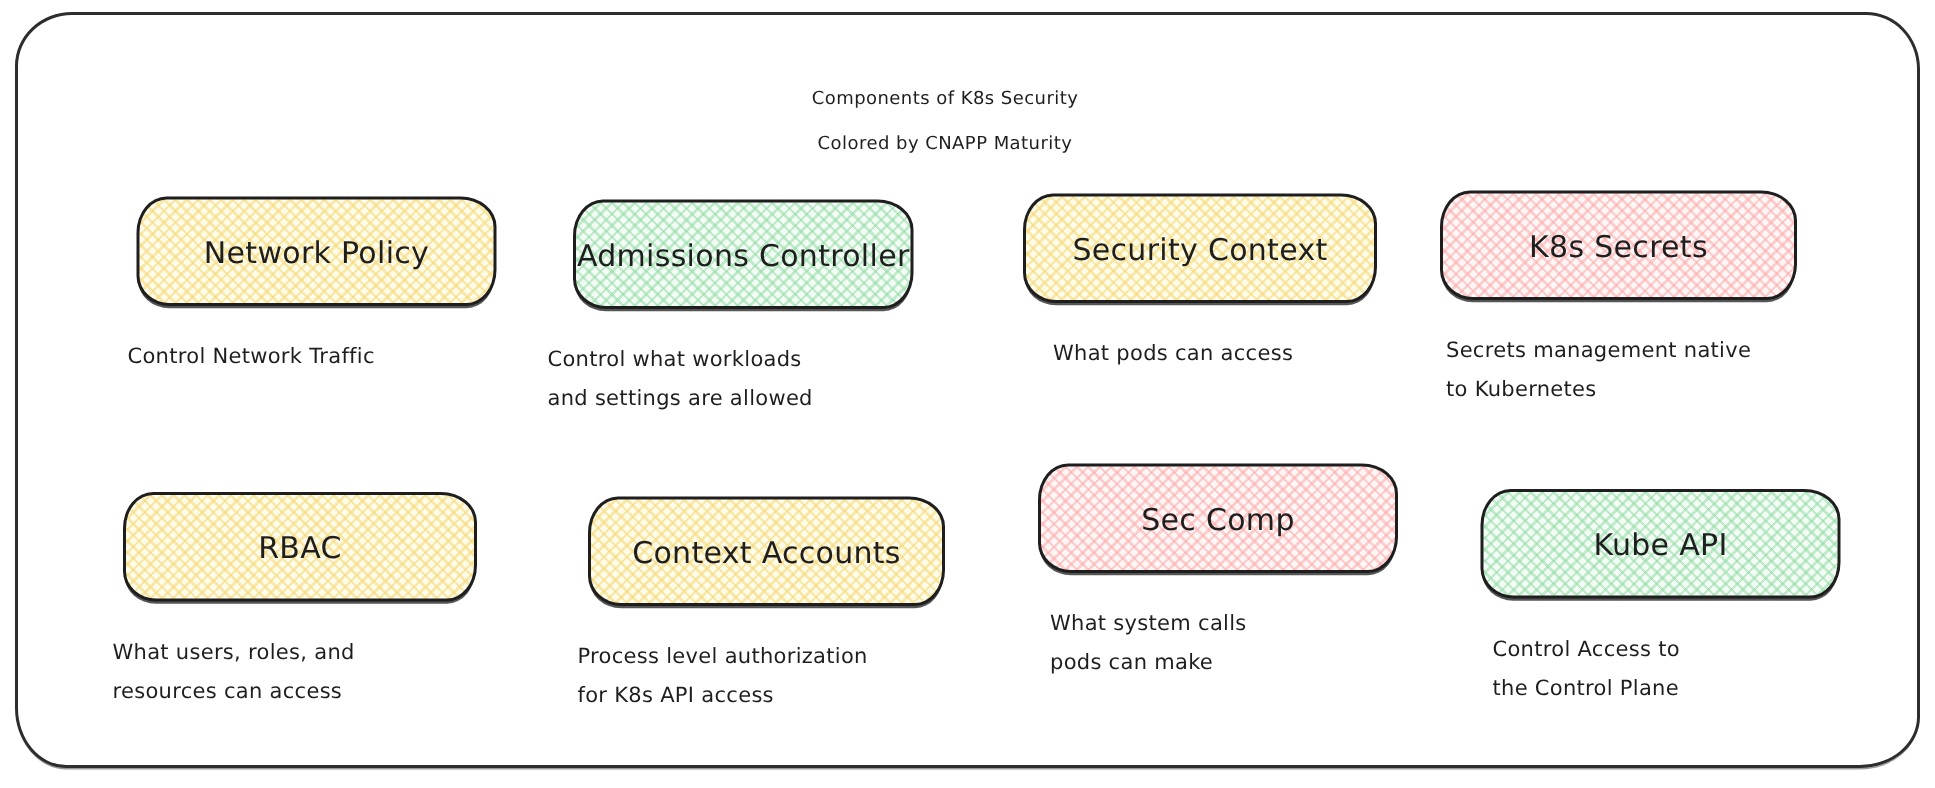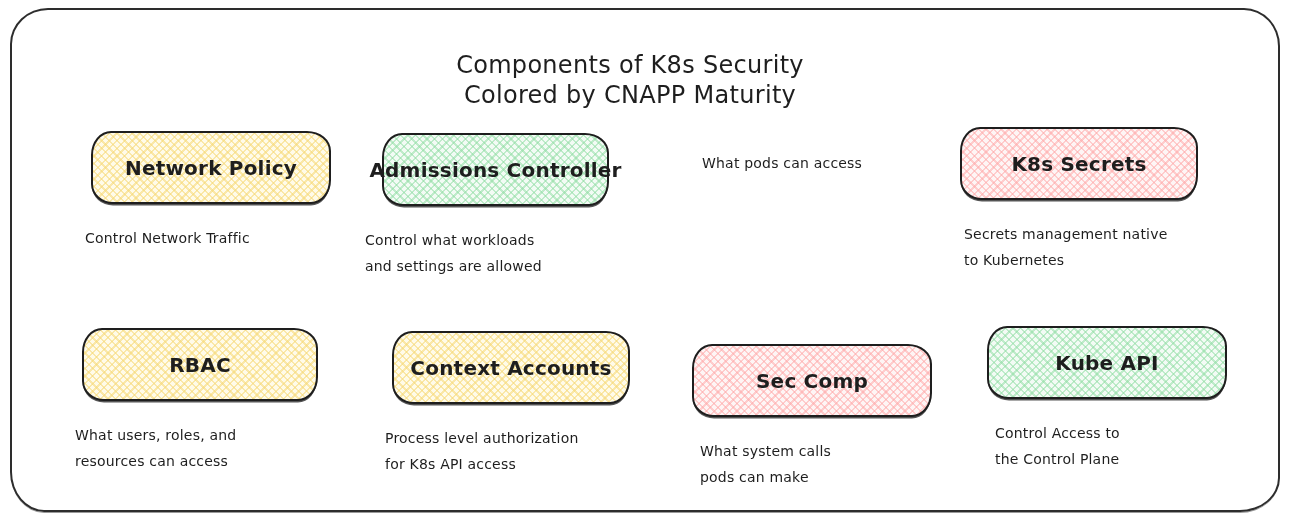--- a/index.html
+++ b/index.html
@@ -26,21 +26,21 @@
     border: 2.5px solid #2d2d2d;
     border-radius: 38px 36px 40px 34px / 36px 38px 34px 40px;
     box-shadow: 0 2px 0 -1px #9a9a9a;
   }
   .title {
     position: absolute;
     top: 50px;
     left: 0;
     width: 1260px;
     text-align: center;
-    font-size: 24px;
+    font-size: 12px;
     line-height: 30px;
     letter-spacing: 0.3px;
     font-weight: 500;
   }
   .card {
     position: absolute;
   }
   .box {
     position: relative;
     height: 73px;
@@ -67,21 +67,20 @@
   .box[data-color="pink"] {
     background-color: #fef5f5;
     background-image:
       repeating-linear-gradient(45deg,  rgba(255,165,165,0.50) 0 1.7px, transparent 1.7px 5.4px),
       repeating-linear-gradient(135deg, rgba(255,165,165,0.50) 0 1.7px, transparent 1.7px 5.4px);
   }
   .label {
     font-size: 20px;
     white-space: nowrap;
     letter-spacing: 0.2px;
-    font-weight: bold;
   }
   .desc {
     margin-top: 21px;
     font-size: 14px;
     line-height: 26px;
     white-space: pre-line;
     width: 310px;
     letter-spacing: 0.2px;
   }
 </style>
@@ -106,20 +105,23 @@
 
   <div class="card" style="left:382px; top:133px; width:227px">
     <div class="box" data-color="green">
       <span class="label">Admissions Controller</span>
     </div>
     <div class="desc" style="margin-left:-17px">Control what workloads
 and settings are allowed</div>
   </div>
 
   <div class="card" style="left:682px; top:129px; width:236px">
+    <div class="box" data-color="yellow">
+      <span class="label">Security Context</span>
+    </div>
     <div class="desc" style="margin-left:20px">What pods can access</div>
   </div>
 
   <div class="card" style="left:960px; top:127px; width:238px">
     <div class="box" data-color="pink">
       <span class="label">K8s Secrets</span>
     </div>
     <div class="desc" style="margin-left:4px">Secrets management native
 to Kubernetes</div>
   </div>
@@ -133,21 +135,21 @@
   </div>
 
   <div class="card" style="left:392px; top:331px; width:238px">
     <div class="box" data-color="yellow">
       <span class="label">Context Accounts</span>
     </div>
     <div class="desc" style="margin-left:-7px">Process level authorization
 for K8s API access</div>
   </div>
 
-  <div class="card" style="left:692px; top:344px; width:240px">
+  <div class="card" style="left:692px; top:309px; width:240px">
     <div class="box" data-color="pink">
       <span class="label">Sec Comp</span>
     </div>
     <div class="desc" style="margin-left:8px">What system calls
 pods can make</div>
   </div>
 
   <div class="card" style="left:987px; top:326px; width:240px">
     <div class="box" data-color="green">
       <span class="label">Kube API</span>

